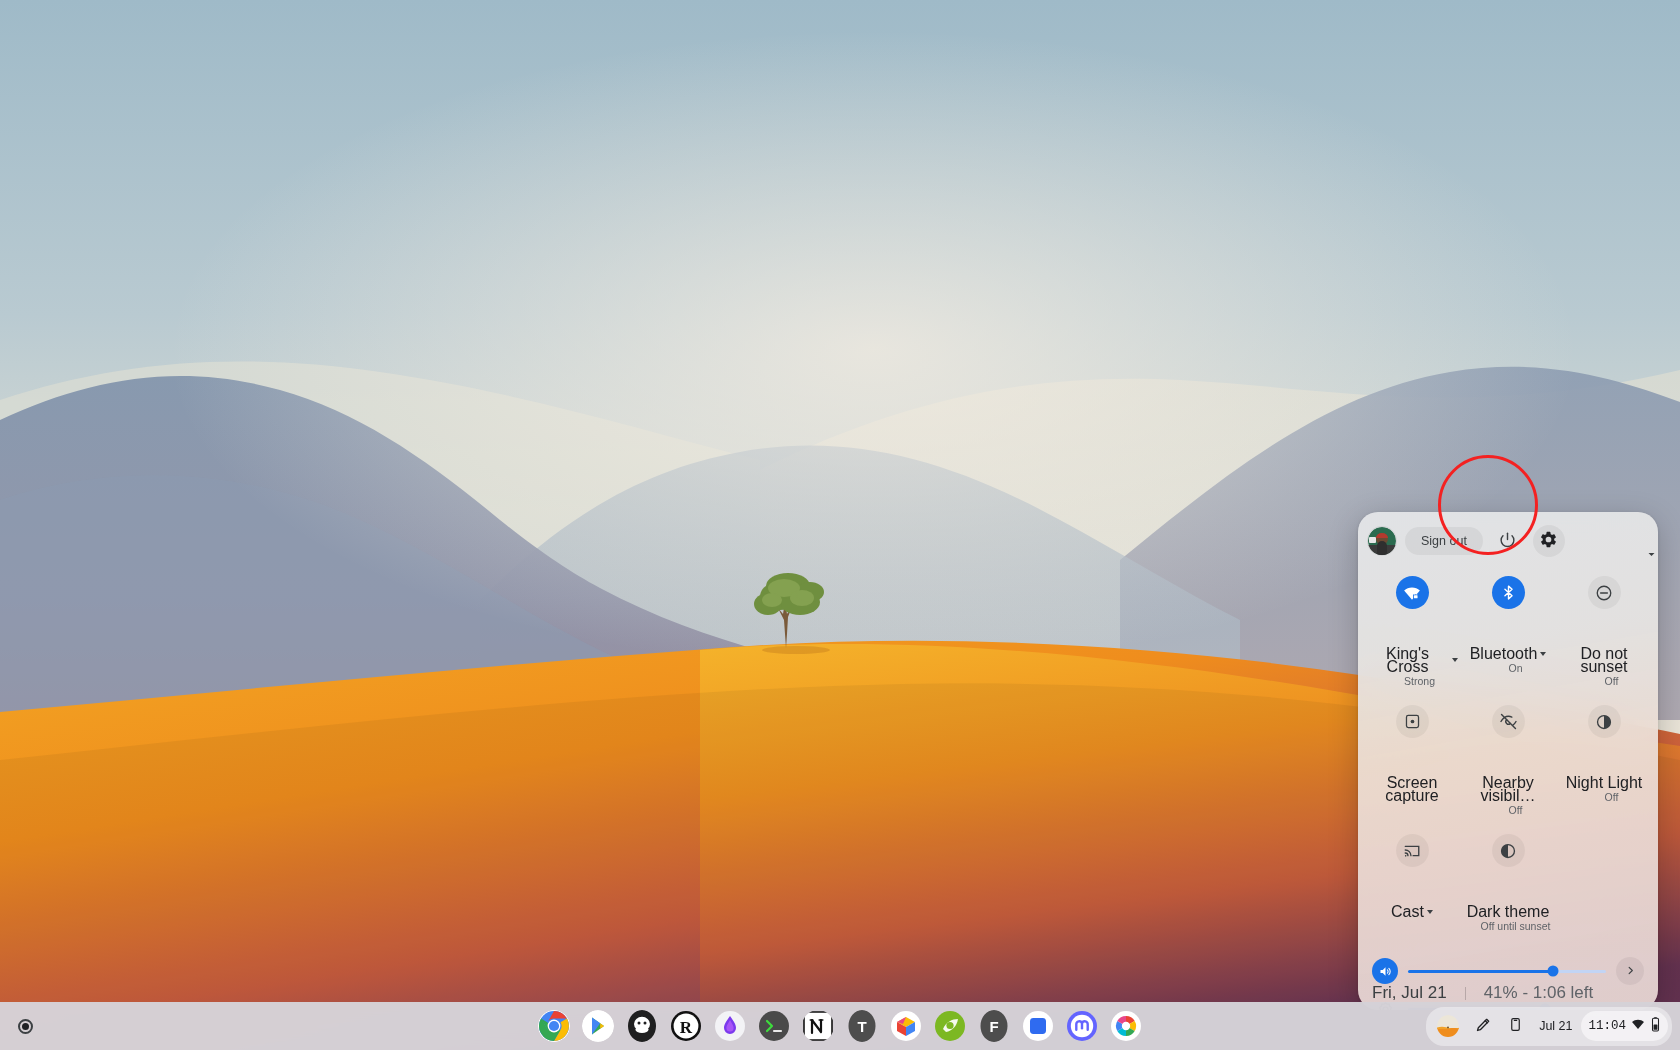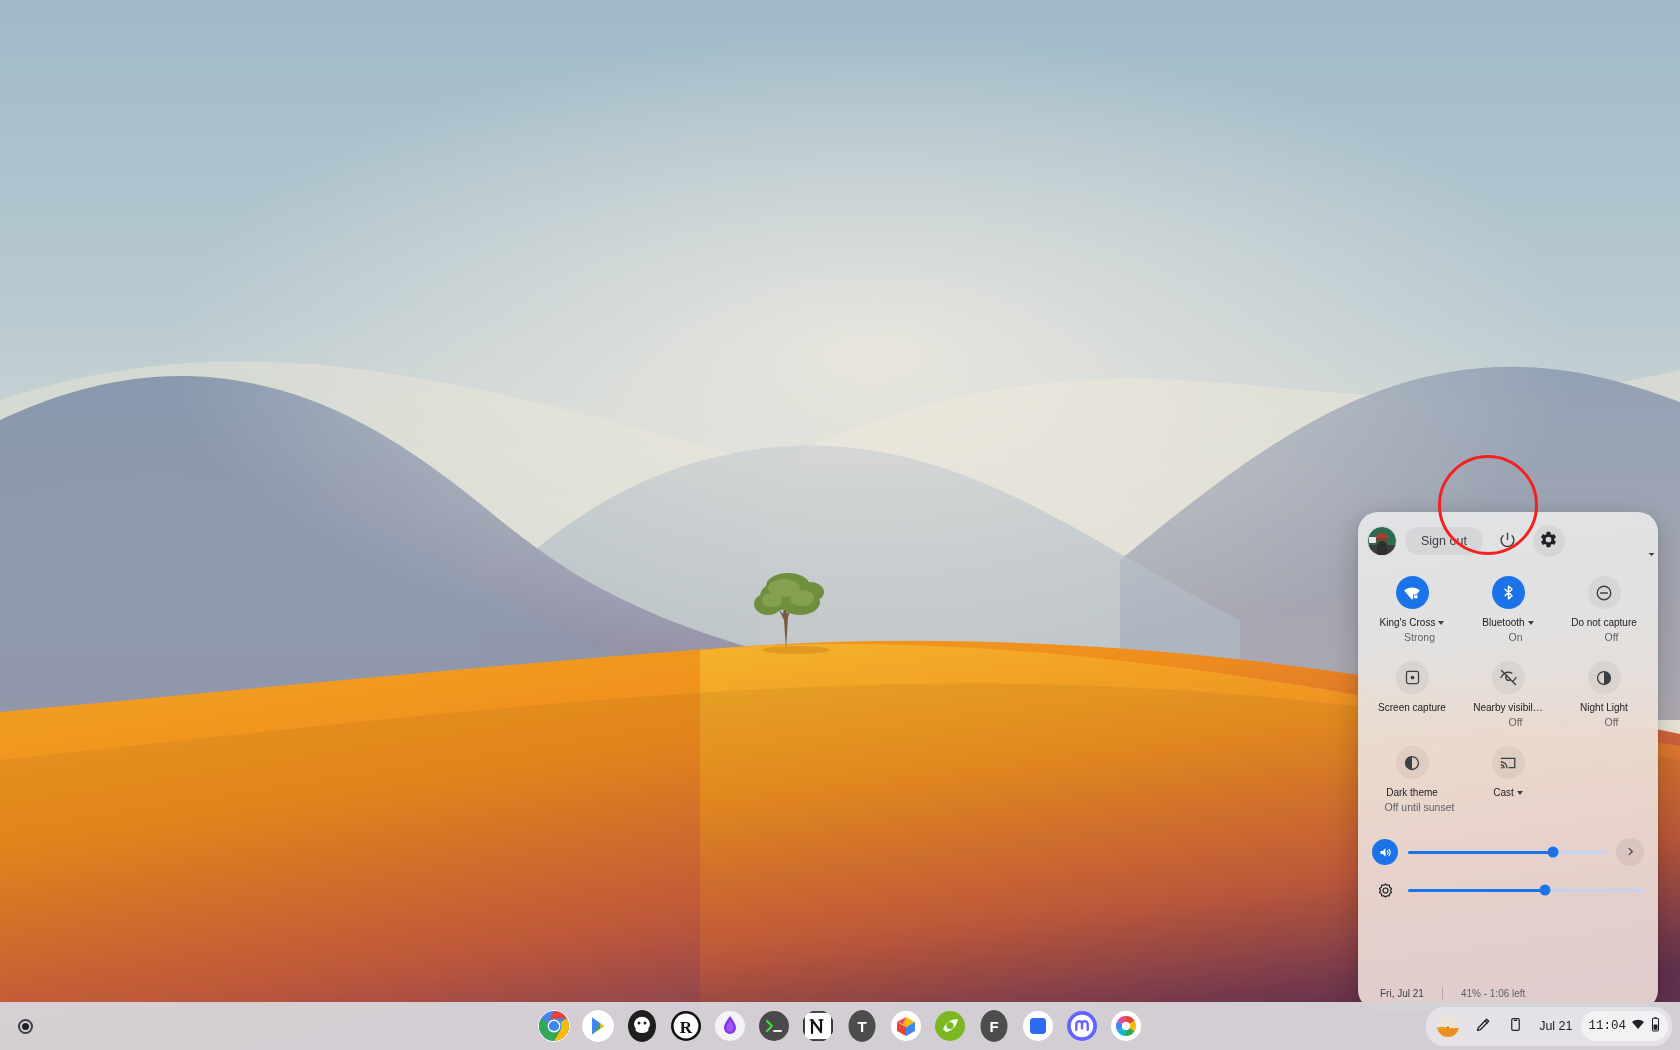--- a/index.html
+++ b/index.html
@@ -68,23 +68,23 @@
     cursor:pointer; font-family:"Liberation Sans", sans-serif;
   }
   .tile-ico {
     width:33px; height:33px; border-radius:50%;
     display:flex; align-items:center; justify-content:center;
     margin-bottom:7px; flex:none;
   }
   .tile-ico.on  { background:#1a73e8; color:#fff; }
   .tile-ico.off { background:rgba(0,0,0,0.05); color:#3c4043; }
   .tile-label {
-    font-size:10px; color:#202124; line-height:13px;
+    font-size:16px; color:#202124; line-height:13px;
     text-align:center; max-width:92px;
-    display:flex; align-items:center; gap:3px; justify-content:center;
+    display:flex; align-items:center; gap:3px; justify-content:center;margin-top:31px;
   }
   .tile-label.two-line { display:block; }
   .tile-sub { font-size:10.5px; color:#5f6368; margin-top:2px; line-height:12px;margin-left:15px; }
   .caret { width:0;height:0;border-left:3.5px solid transparent;
            border-right:3.5px solid transparent;border-top:4px solid #3c4043;
            display:inline-block; flex:none; }
 
   
   .qs-sliders { padding:12px 14px 4px 14px; }
   .slider-row { display:flex; align-items:center; gap:10px; height:38px; }
@@ -103,23 +103,23 @@
   .track .knob { position:absolute; top:50%; width:11px; height:11px;
                  border-radius:50%; background:#1a73e8; transform:translate(-50%,-50%); }
   .slider-next {
     width:28px; height:28px; border-radius:50%; flex:none; border:none;
     background:rgba(0,0,0,0.055); color:#3c4043; cursor:pointer;
     display:flex; align-items:center; justify-content:center;
   }
 
   
   .qs-footer {
-    position:absolute; left:8px; right:0; bottom:0; height:34px;
+    position:absolute; left:0; right:0; bottom:0; height:34px;
     display:flex; align-items:center; gap:18px; padding:0 14px;
-    font-size:10px; color:#3c4043;
+    font-size:17px; color:#3c4043;
   }
   .qs-footer .divider { width:1px; height:13px; background:rgba(0,0,0,0.18); }
   .qs-footer .battery-txt { color:#5f6368; }
 
   
   #annotation {
     position:absolute; left:1438px; top:455px; width:100px; height:100px;
     border:3px solid #f42121; border-radius:50%;
     pointer-events:none; z-index:40;
   }
@@ -335,21 +335,21 @@
     </button>
 
     <button class="tile">
       <span class="tile-ico off">
         <svg width="18" height="18" viewBox="0 0 24 24" fill="none" stroke="#3c4043" stroke-width="1.8">
           <circle cx="12" cy="12" r="9"></circle>
           <path d="M7.5 12 h9" stroke-linecap="round"></path>
         </svg>
       </span>
       <span class="tile-label">
-        <span>Do not capture</span>
+        <span>Do not sunset</span>
       </span>
       <span class="tile-sub">Off</span>
     </button>
 
     <button class="tile">
       <span class="tile-ico off">
         <svg width="17" height="17" viewBox="0 0 24 24" fill="none" stroke="#3c4043" stroke-width="1.8">
           <rect x="3.5" y="3.5" width="17" height="17" rx="2.5"></rect>
           <circle cx="12" cy="12" r="2.6" fill="#3c4043" stroke="none"></circle>
         </svg>
@@ -380,44 +380,44 @@
         </svg>
       </span>
       <span class="tile-label">
         <span>Night Light</span>
       </span>
       <span class="tile-sub">Off</span>
     </button>
 
     <button class="tile">
       <span class="tile-ico off">
-        <svg width="18" height="18" viewBox="0 0 24 24">
-          <circle cx="12" cy="12" r="8.6" fill="none" stroke="#3c4043" stroke-width="1.8"></circle>
-          <path d="M12 3.4 a8.6 8.6 0 0 0 0 17.2 z" fill="#3c4043"></path>
-        </svg>
-      </span>
-      <span class="tile-label">
-        <span>Dark theme</span>
-      </span>
-      <span class="tile-sub">Off until sunset</span>
-    </button>
-
-    <button class="tile">
-      <span class="tile-ico off">
         <svg width="18" height="18" viewBox="0 0 24 24" fill="none" stroke="#3c4043" stroke-width="1.8" stroke-linecap="round">
           <path d="M3 5.8 h18 v12.4 h-7.5"></path>
           <path d="M3 10.6 a7.6 7.6 0 0 1 7.6 7.6"></path>
           <path d="M3 14.6 a3.6 3.6 0 0 1 3.6 3.6"></path>
           <circle cx="3.6" cy="18.4" r="1.1" fill="#3c4043" stroke="none"></circle>
         </svg>
       </span>
       <span class="tile-label">
         <span>Cast</span>
         <i class="caret"></i>
       </span>
+    </button>
+
+    <button class="tile">
+      <span class="tile-ico off">
+        <svg width="18" height="18" viewBox="0 0 24 24">
+          <circle cx="12" cy="12" r="8.6" fill="none" stroke="#3c4043" stroke-width="1.8"></circle>
+          <path d="M12 3.4 a8.6 8.6 0 0 0 0 17.2 z" fill="#3c4043"></path>
+        </svg>
+      </span>
+      <span class="tile-label">
+        <span>Dark theme</span>
+      </span>
+      <span class="tile-sub">Off until sunset</span>
     </button>
   </div>
 
   <div class="qs-sliders">
     <div class="slider-row">
       <span class="slider-ico blue">
         <svg width="15" height="15" viewBox="0 0 24 24" fill="#fff">
           <path d="M4 9.5 h3.6 L12 5.2 v13.6 L7.6 14.5 H4 z"></path>
           <path d="M15 9.4 a3.6 3.6 0 0 1 0 5.2" stroke="#fff" stroke-width="1.7" fill="none" stroke-linecap="round"></path>
           <path d="M17.4 7 a7 7 0 0 1 0 10" stroke="#fff" stroke-width="1.7" fill="none" stroke-linecap="round"></path>

